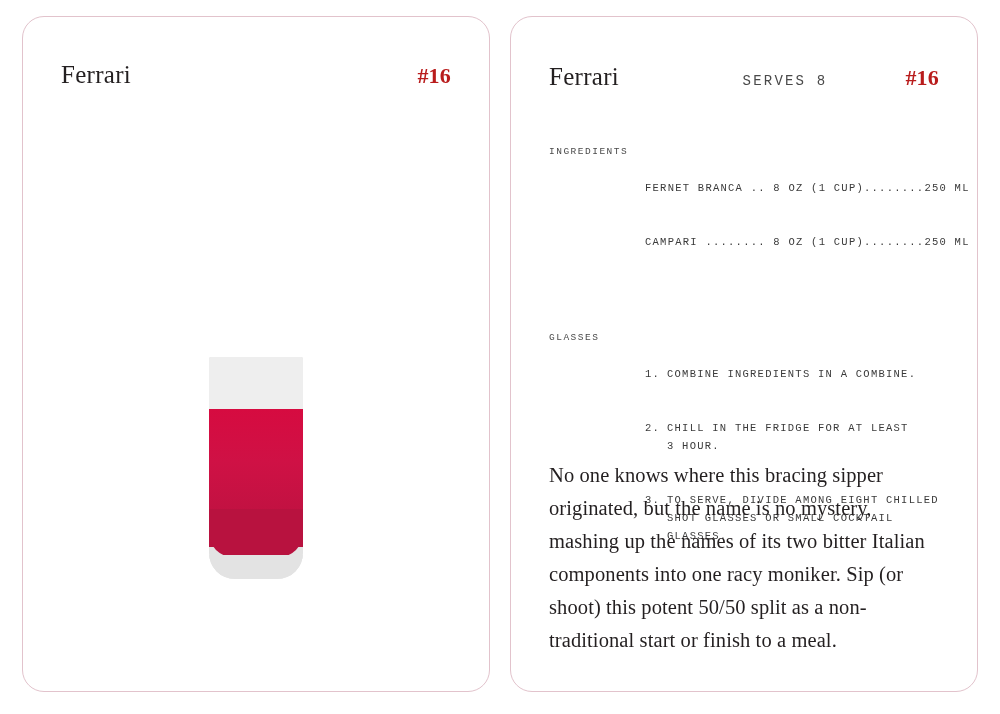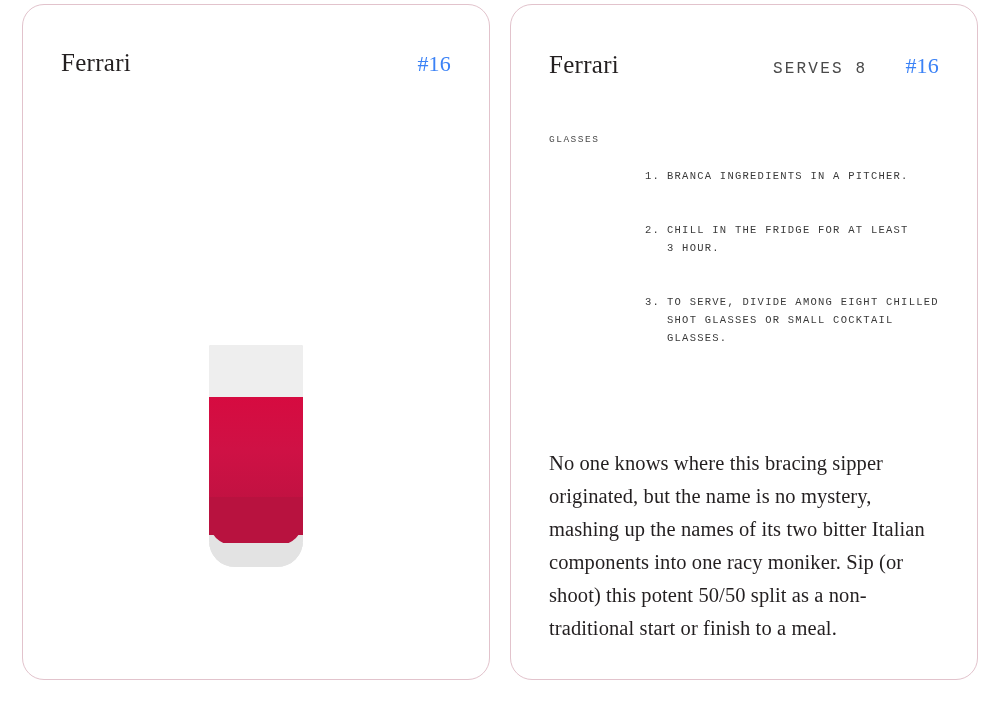--- a/index.html
+++ b/index.html
@@ -14,21 +14,21 @@
     overflow: hidden;
   }
   .spread {
     position: relative;
     width: 1000px;
     height: 714px;
     display: flex;
     align-items: flex-start;
     justify-content: center;
     gap: 20px;
-    padding-top: 4px;
+    padding-top: 16px;
     box-sizing: border-box;
   }
   .card {
     position: relative;
     width: 468px;
     height: 676px;
     background: #ffffff;
     border: 1px solid #e2c3cc;
     border-radius: 22px;
     box-sizing: border-box;
@@ -51,23 +51,24 @@
   .drink-title {
     font-family: "Liberation Serif", serif;
     font-size: 25px;
     font-weight: 400;
     color: #231f20;
     letter-spacing: 0.3px;
   }
   .drink-number {
     font-family: "Liberation Serif", serif;
     font-size: 22px;
-    font-weight: 400;
-    color: #3b82f6;
+    font-weight: 700;
+    color: #b91c1c;
     letter-spacing: 0.2px;
+    margin-left: 24px;
   }
 
   
   .glass-wrap {
     position: absolute;
     left: 0;
     right: 0;
     top: 340px;
     display: flex;
     justify-content: center;
@@ -121,25 +122,25 @@
     left: 0;
     right: 0;
     padding: 0 38px;
     display: flex;
     align-items: baseline;
     justify-content: space-between;
     box-sizing: border-box;
   }
   .serves {
     font-family: "Liberation Mono", monospace;
-    font-size: 16px;
+    font-size: 14px;
     letter-spacing: 2.2px;
     color: #4a4a4a;
     margin-left: auto;
-    margin-right: 38px;
+    margin-right: 54px;
     white-space: nowrap;
   }
 
   .recipe {
     position: absolute;
     top: 126px;
     left: 38px;
     right: 30px;
     font-family: "Liberation Mono", monospace;
     color: #3d3d3d;
@@ -214,27 +215,34 @@
 
   <div class="card">
     <div class="back-header">
       <div class="drink-title">Ferrari</div>
       <div class="serves">SERVES 8</div>
       <div class="drink-number">#16</div>
     </div>
 
     <div class="recipe">
 
+      <div class="rec-row">
+        <div class="rec-label">INGREDIENTS</div>
+        <div class="rec-body">
+          <div>FERNET BRANCA .. 8 OZ (1 CUP)........250 ML</div>
+          <div>CAMPARI ........ 8 OZ (1 CUP)........250 ML</div>
+        </div>
+      </div>
 
       <div class="rec-row">
         <div class="rec-label">GLASSES</div>
         <div class="rec-body">
           <div class="step">
             <span class="step-num">1.</span>
-            <span class="step-text">BRANCA INGREDIENTS IN A PITCHER.</span>
+            <span class="step-text">COMBINE INGREDIENTS IN A COMBINE.</span>
           </div>
           <div class="step">
             <span class="step-num">2.</span>
             <span class="step-text">CHILL IN THE FRIDGE FOR AT LEAST
 3 HOUR.</span>
           </div>
           <div class="step">
             <span class="step-num">3.</span>
             <span class="step-text">TO SERVE, DIVIDE AMONG EIGHT CHILLED
 SHOT GLASSES OR SMALL COCKTAIL GLASSES.</span>

